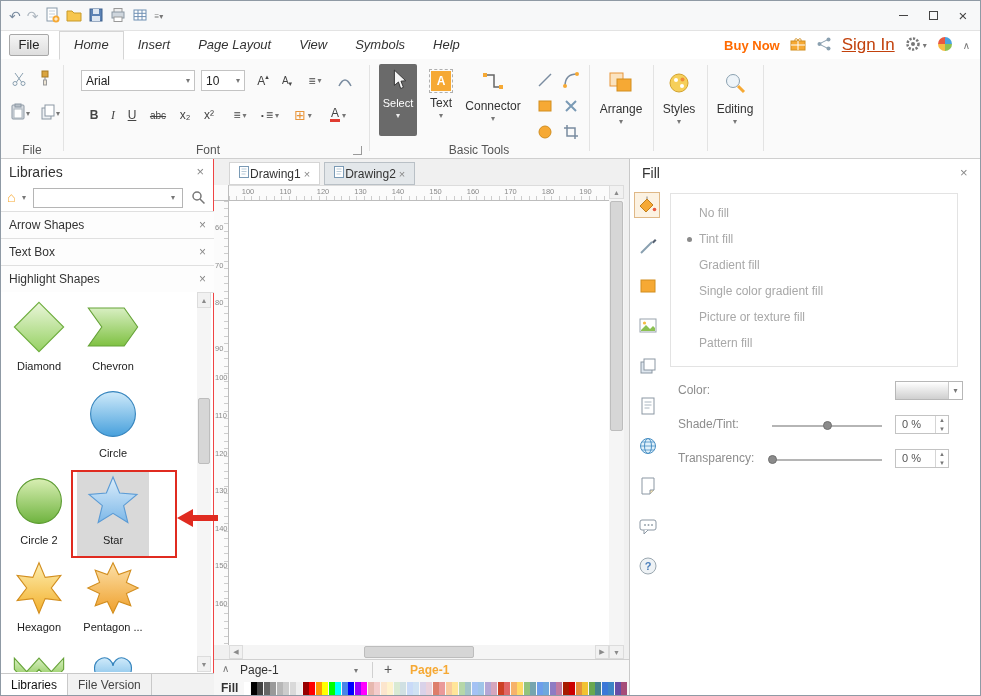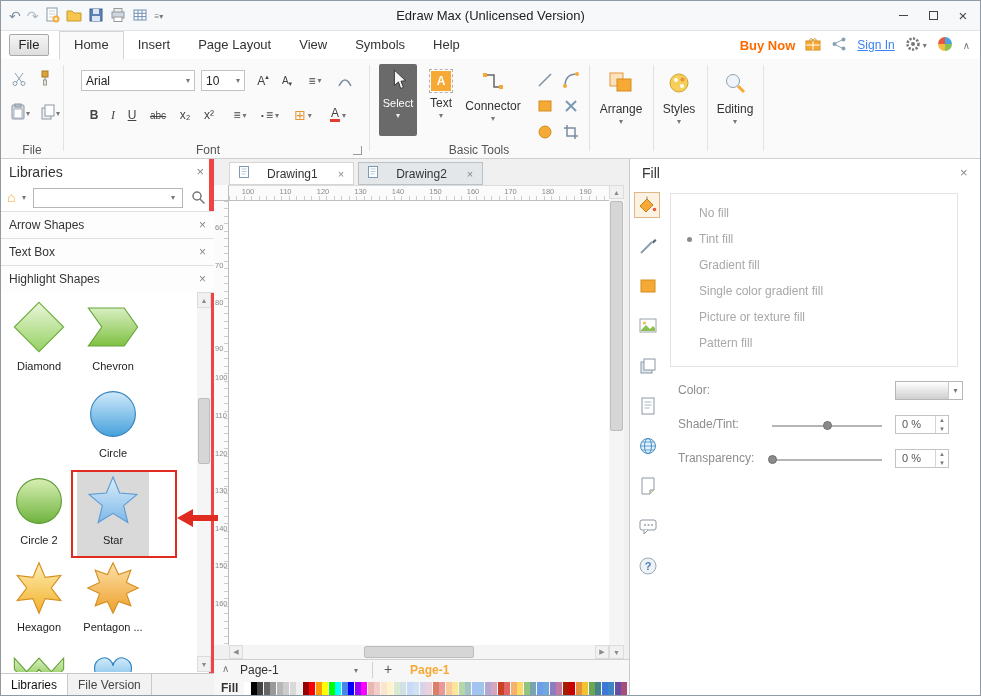--- a/index.html
+++ b/index.html
@@ -10,24 +10,24 @@
   
   .titlebar{background:#f7f8f9;border-bottom:1px solid #e3e3e3;}
   .qrow{display:flex;align-items:center;gap:6px;}
   .qicon{font-size:14px;color:#7a8ca0;cursor:default;line-height:16px;}
   .wctl{width:30px;height:22px;color:#444;font-size:13px;}
   .minbar{width:9px;height:1px;background:#444;display:inline-block;}
   .maxbox{width:9px;height:9px;border:1px solid #444;display:inline-block;}
   
   .menubar{background:#fff;z-index:5;}
   .file-btn{background:linear-gradient(#f5f5f5,#dedede);border:1px solid #a8a8a8;border-radius:2px;text-align:center;line-height:20px;font-size:13px;color:#222;}
-  .mtab{padding:0 14px;line-height:27px;font-size:13px;color:#333;}
+  .mtab{padding:0 14px;line-height:27px;font-size:13px;color:#333;font-style:italic;}
   .mtab.active{background:#fafafa;border:1px solid #d5d5d5;border-bottom:1px solid #fafafa;margin-bottom:-1px;line-height:26px;}
   .buynow{color:#ff6a00;font-weight:bold;font-size:13px;}
-  .signin{color:#3b82f6;font-size:12px;text-decoration:underline;}
+  .signin{color:#c2410c;font-size:17px;text-decoration:underline;}
   .dd{font-size:8px;color:#777;}
   
   .ribbon{background:#fafafa;border-top:1px solid #d5d5d5;border-bottom:1px solid #cfcfcf;}
   .vdiv{position:absolute;top:6px;height:86px;width:1px;background:#e3e3e3;}
   .glabel{position:absolute;top:84px;height:14px;line-height:14px;text-align:center;font-size:12px;color:#555;}
   .combo{background:#fff;border:1px solid #c3c3c3;display:flex;align-items:center;padding:0 4px;justify-content:space-between;font-size:12px;color:#222;}
   .rbtn{display:flex;align-items:center;justify-content:center;color:#444;font-size:12px;border:1px solid transparent;}
   .launcher{width:9px;height:9px;border-right:1px solid #9a9a9a;border-bottom:1px solid #9a9a9a;}
   .bigbtn{display:flex;flex-direction:column;align-items:center;}
   .bigbtn .blabel{font-size:12px;color:#333;margin-top:3px;}
@@ -38,21 +38,21 @@
   .xbtn{color:#888;font-size:12px;cursor:default;}
   .lib-section{height:27px;border-bottom:1px solid #e0e0e0;display:flex;align-items:center;justify-content:space-between;padding:0 8px;background:#fdfdfd;font-size:12px;color:#333;}
   .shape-cell{position:absolute;width:72px;height:86px;text-align:center;}
   .shape-cell.selected{background:#d9d9d9;}
   .shape-label{font-size:11px;color:#222;margin-top:2px;}
   .scr{background:#f1f1f1;border:1px solid #dcdcdc;color:#8a8a8a;font-size:7px;display:flex;align-items:center;justify-content:center;}
   .thumb{background:#d6d6d6;border:1px solid #bdbdbd;border-radius:2px;}
   .lib-bt{line-height:23px;padding:0 10px;border-right:1px solid #c9c9c9;background:#f2f2f2;font-size:12px;color:#444;}
   .lib-bt.active{background:#fff;color:#111;}
   
-  .dtab{display:flex;align-items:center;gap:18px;padding:0 9px;height:23px;margin-top:3px;background:#fff;border:1px solid #d5d5d5;font-size:12px;color:#333;}
+  .dtab{display:flex;align-items:center;gap:1px;padding:0 9px;height:23px;margin-top:3px;background:#fff;border:1px solid #d5d5d5;font-size:12px;color:#333;}
   .dtab.active{background:#e3e7ea;border-color:#b9c0c6;}
   .tabx{font-size:11px;color:#888;margin-left:2px;}
   .hruler{background-color:#fbfbfb;border-bottom:1px solid #bdbdbd;border-top:1px solid #dcdcdc;
     background-image:repeating-linear-gradient(to right,#cdcdcd 0 1px,transparent 1px 7.5px);
     background-size:100% 4px;background-position:0 100%;background-repeat:no-repeat;}
   .vruler{background-color:#fbfbfb;border-right:1px solid #bdbdbd;
     background-image:repeating-linear-gradient(to bottom,#cdcdcd 0 1px,transparent 1px 7.5px);
     background-size:4px 100%;background-position:100% 0;background-repeat:no-repeat;}
   .hnum{position:absolute;top:1px;transform:translateX(-50%);font-size:7.5px;color:#8a8a8a;}
   .vnum{position:absolute;left:1px;transform:translateY(-50%);font-size:7.5px;color:#8a8a8a;}
@@ -98,21 +98,20 @@
             <rect x="4" y="1.5" width="8" height="4" fill="#eee" stroke="#999"></rect>
             <rect x="2" y="5" width="12" height="6" fill="#cfd6dd" stroke="#8b97a3"></rect>
             <rect x="4" y="10" width="8" height="4.5" fill="#fff" stroke="#999"></rect>
           </svg></span>
       <span><svg width="16" height="16">
             <rect x="2" y="3" width="12" height="10" fill="#fff" stroke="#6f8fb3"></rect>
             <path d="M2 6.3h12M2 9.6h12M6 3v10M10 3v10" stroke="#6f8fb3"></path>
           </svg></span>
       <span class="dd">≡▾</span>
     </div>
-    <div class="abs" style="left:0;right:0;top:7px;text-align:center;font-size:13px;color:#222">Edraw Max (Unlicensed Version)</div>
     <div class="abs" style="right:2px;top:3px;display:flex">
       <span class="wctl ctr">
           <span class="minbar"></span>
         </span>
       <span class="wctl ctr">
           <span class="maxbox"></span>
         </span>
       <span class="wctl ctr" style="font-size:15px">×</span>
     </div>
   </div>
@@ -300,21 +299,21 @@
     <div class="abs bigbtn" style="left:708px;top:5px;width:52px;height:72px">
       <span style="margin-top:6px"><svg width="26" height="26">
             <circle cx="11" cy="11" r="6.5" fill="#eef4f9" stroke="#8aa0b0"></circle>
             <path d="M16 16 L22 22" stroke="#f6a934" stroke-width="3"></path>
           </svg></span>
       <span class="blabel">Editing</span>
       <span class="dd" style="margin-top:1px">▾</span>
     </div>
   </div>
 
-  <div class="abs" style="left:0;top:158px;width:213px;height:538px;background:#fff;border-right:5px solid #ef4444">
+  <div class="abs" style="left:0;top:158px;width:213px;height:538px;background:#fff;border-right:1px solid #ef4444">
     <div class="abs" style="left:0;top:0;width:213px;height:26px">
       <span class="abs panel-hd" style="left:8px;top:5px">Libraries</span>
       <span class="abs xbtn" style="right:10px;top:5px;font-size:13px">×</span>
     </div>
     <div class="abs" style="left:0;top:26px;width:213px;height:26px">
       <span class="abs" style="left:6px;top:4px;color:#f6a934;font-size:14px">⌂</span>
       <span class="abs dd" style="left:21px;top:8px">▾</span>
       <input class="abs" style="left: 32px; top: 3px; width: 150px; height: 20px; border: 1px solid rgb(181, 181, 181); font-size: 12px; padding: 0px 14px 0px 4px;">
       <span class="abs dd" style="left:170px;top:8px">▾</span>
       <span class="abs" style="left:190px;top:5px"><svg width="15" height="15">

